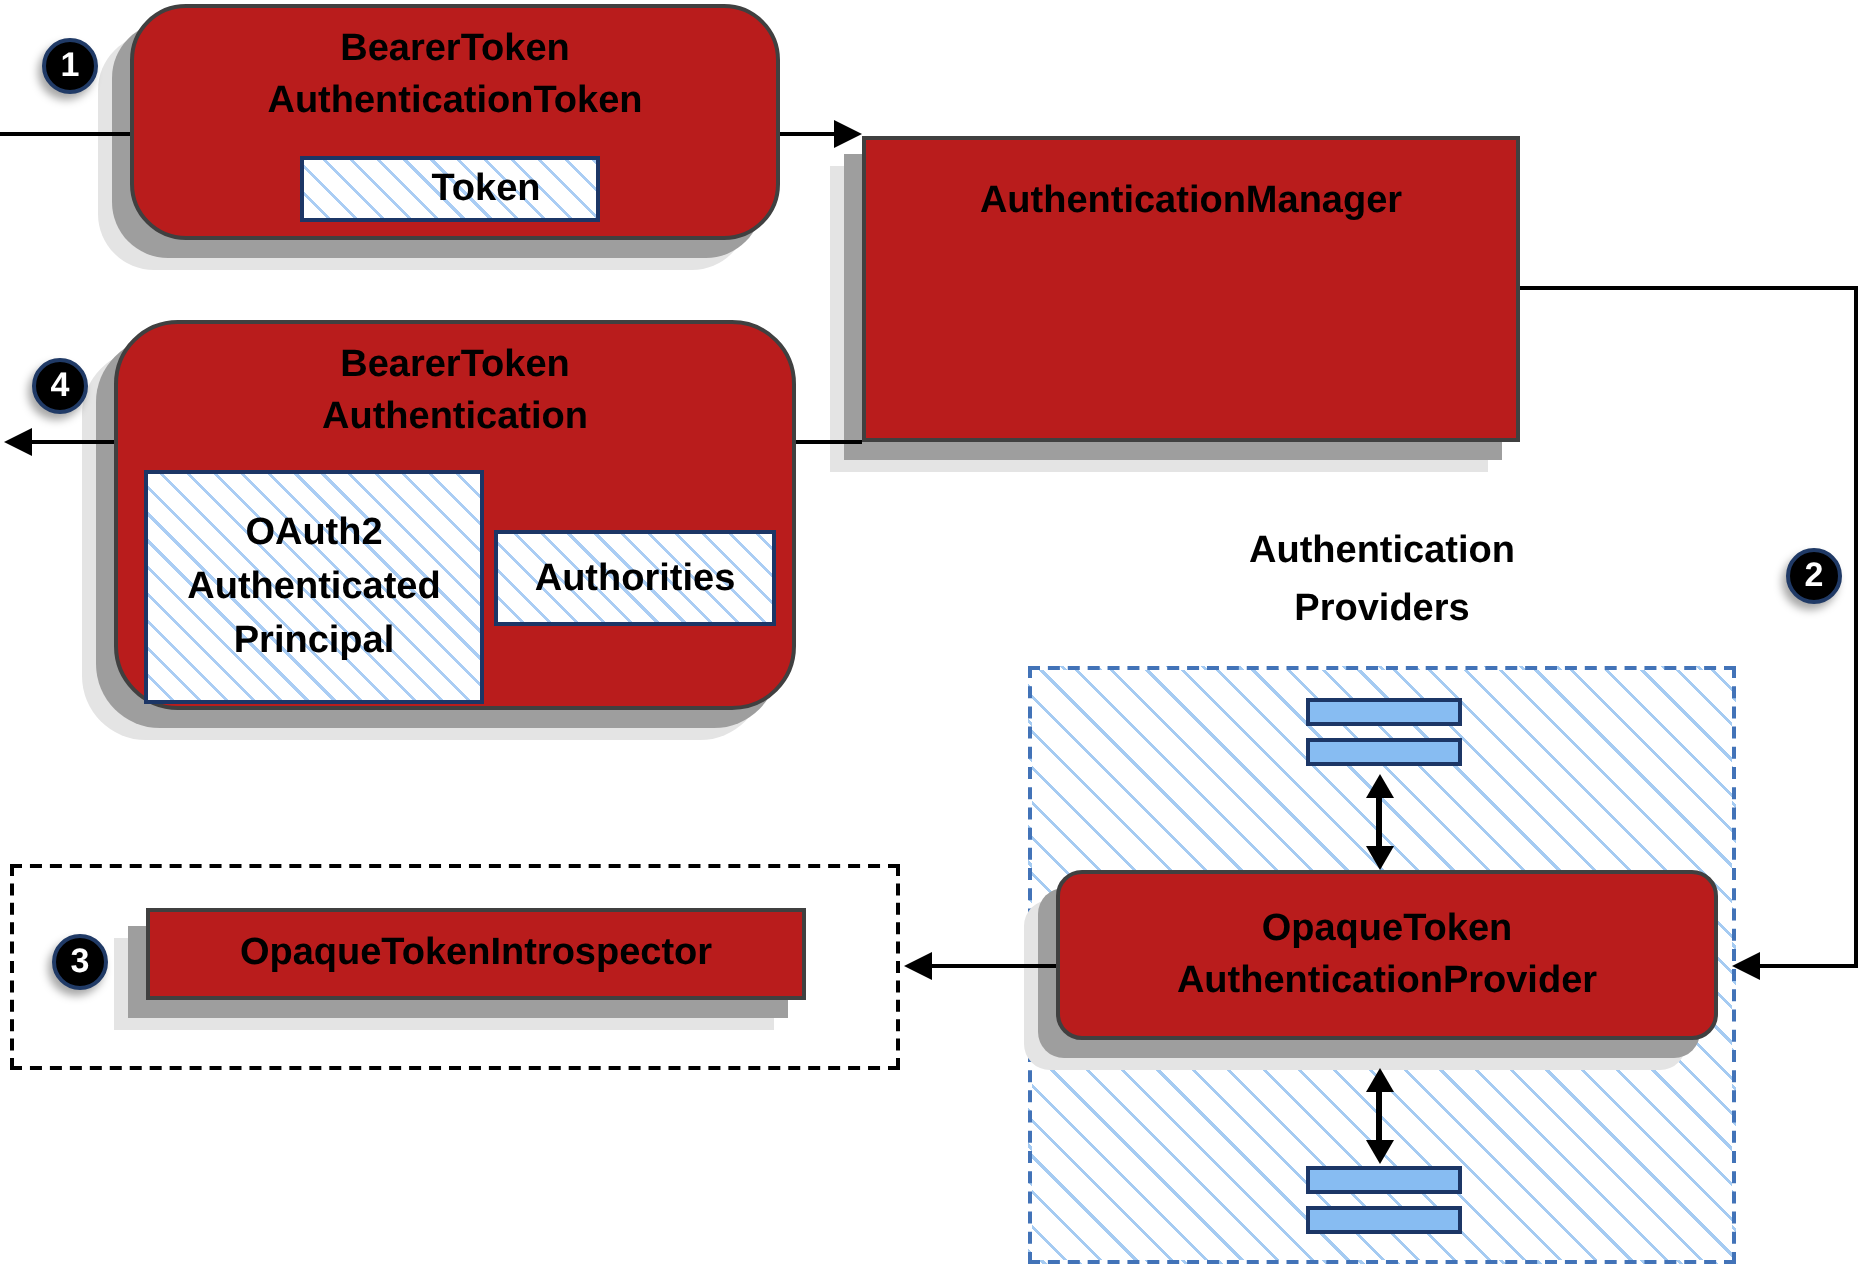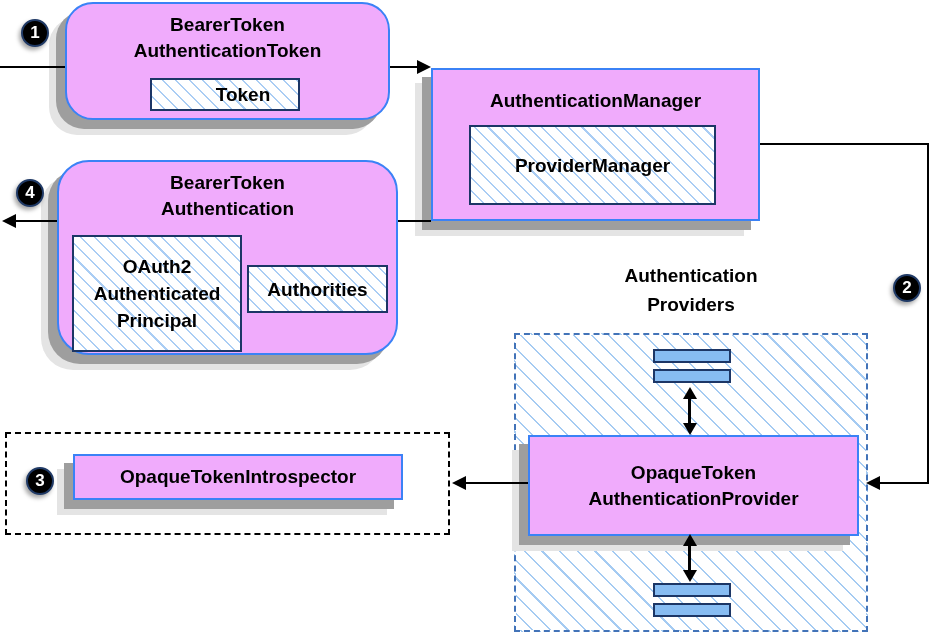--- a/index.html
+++ b/index.html
@@ -8,22 +8,22 @@
     width: 932px;
     height: 635px;
     background: #ffffff;
     font-family: "Liberation Sans", sans-serif;
     overflow: hidden;
   }
 
   
   .node {
     position: absolute;
-    background: #f0abfc;
-    border: 2px solid #3b82f6;
+    background: #b91c1c;
+    border: 2px solid #404040;
     box-sizing: border-box;
     box-shadow: -9px 9px 0 #9e9e9e, -16px 15px 0 #e4e4e4;
     z-index: 3;
   }
   .rounded { border-radius: 28px; }
   .node.flexcenter { display: flex; align-items: center; justify-content: center; }
 
   .node-title {
     position: absolute;
     left: 0;
@@ -141,21 +141,20 @@
     <div class="node-title" style="top:8px;">BearerToken
 AuthenticationToken</div>
     <div class="inner" style="left:83px; top:74px; width:150px; height:33px;padding-left:36px;">Token</div>
   </div>
 
   <div class="hline" style="left:390px; top:66px; width:28px;"></div>
   <div class="tri right" style="left:417px; top:60px;"></div>
 
   <div class="node" style="left:431px; top:68px; width:329px; height:153px;padding-left:32px;">
     <div class="node-title" style="top:18px;">AuthenticationManager</div>
-    <div class="inner" style="left:36px; top:55px; width:247px; height:80px;">ProviderManager</div>
   </div>
 
   <div class="hline" style="left:398px; top:220px; width:33px;"></div>
 
   <div class="node rounded" style="left:57px; top:160px; width:341px; height:195px; border-radius:32px;">
     <div class="node-title" style="top:8px;">BearerToken
 Authentication</div>
     <div class="inner" style="left:13px; top:73px; width:170px; height:117px;">OAuth2
 Authenticated
 Principal</div>
@@ -183,21 +182,21 @@
 
   <div class="bar" style="left:653px; top:349px;"></div>
   <div class="bar" style="left:653px; top:369px;"></div>
 
   <div>
     <div class="tri up" style="left:683px; top:387px;"></div>
     <div class="varrow" style="left:688px; top:397px; height:28px;"></div>
     <div class="tri down" style="left:683px; top:423px;"></div>
   </div>
 
-  <div class="node flexcenter" style="left:528px; top:435px; width:331px; height:101px;">
+  <div class="node flexcenter" style="left:528px; top:435px; width:331px; height:85px;border-radius:13px;">
     <div class="node-title static">OpaqueToken
 AuthenticationProvider</div>
   </div>
 
   <div>
     <div class="tri up" style="left:683px; top:534px;"></div>
     <div class="varrow" style="left:688px; top:543px; height:28px;"></div>
     <div class="tri down" style="left:683px; top:570px;"></div>
   </div>
 

